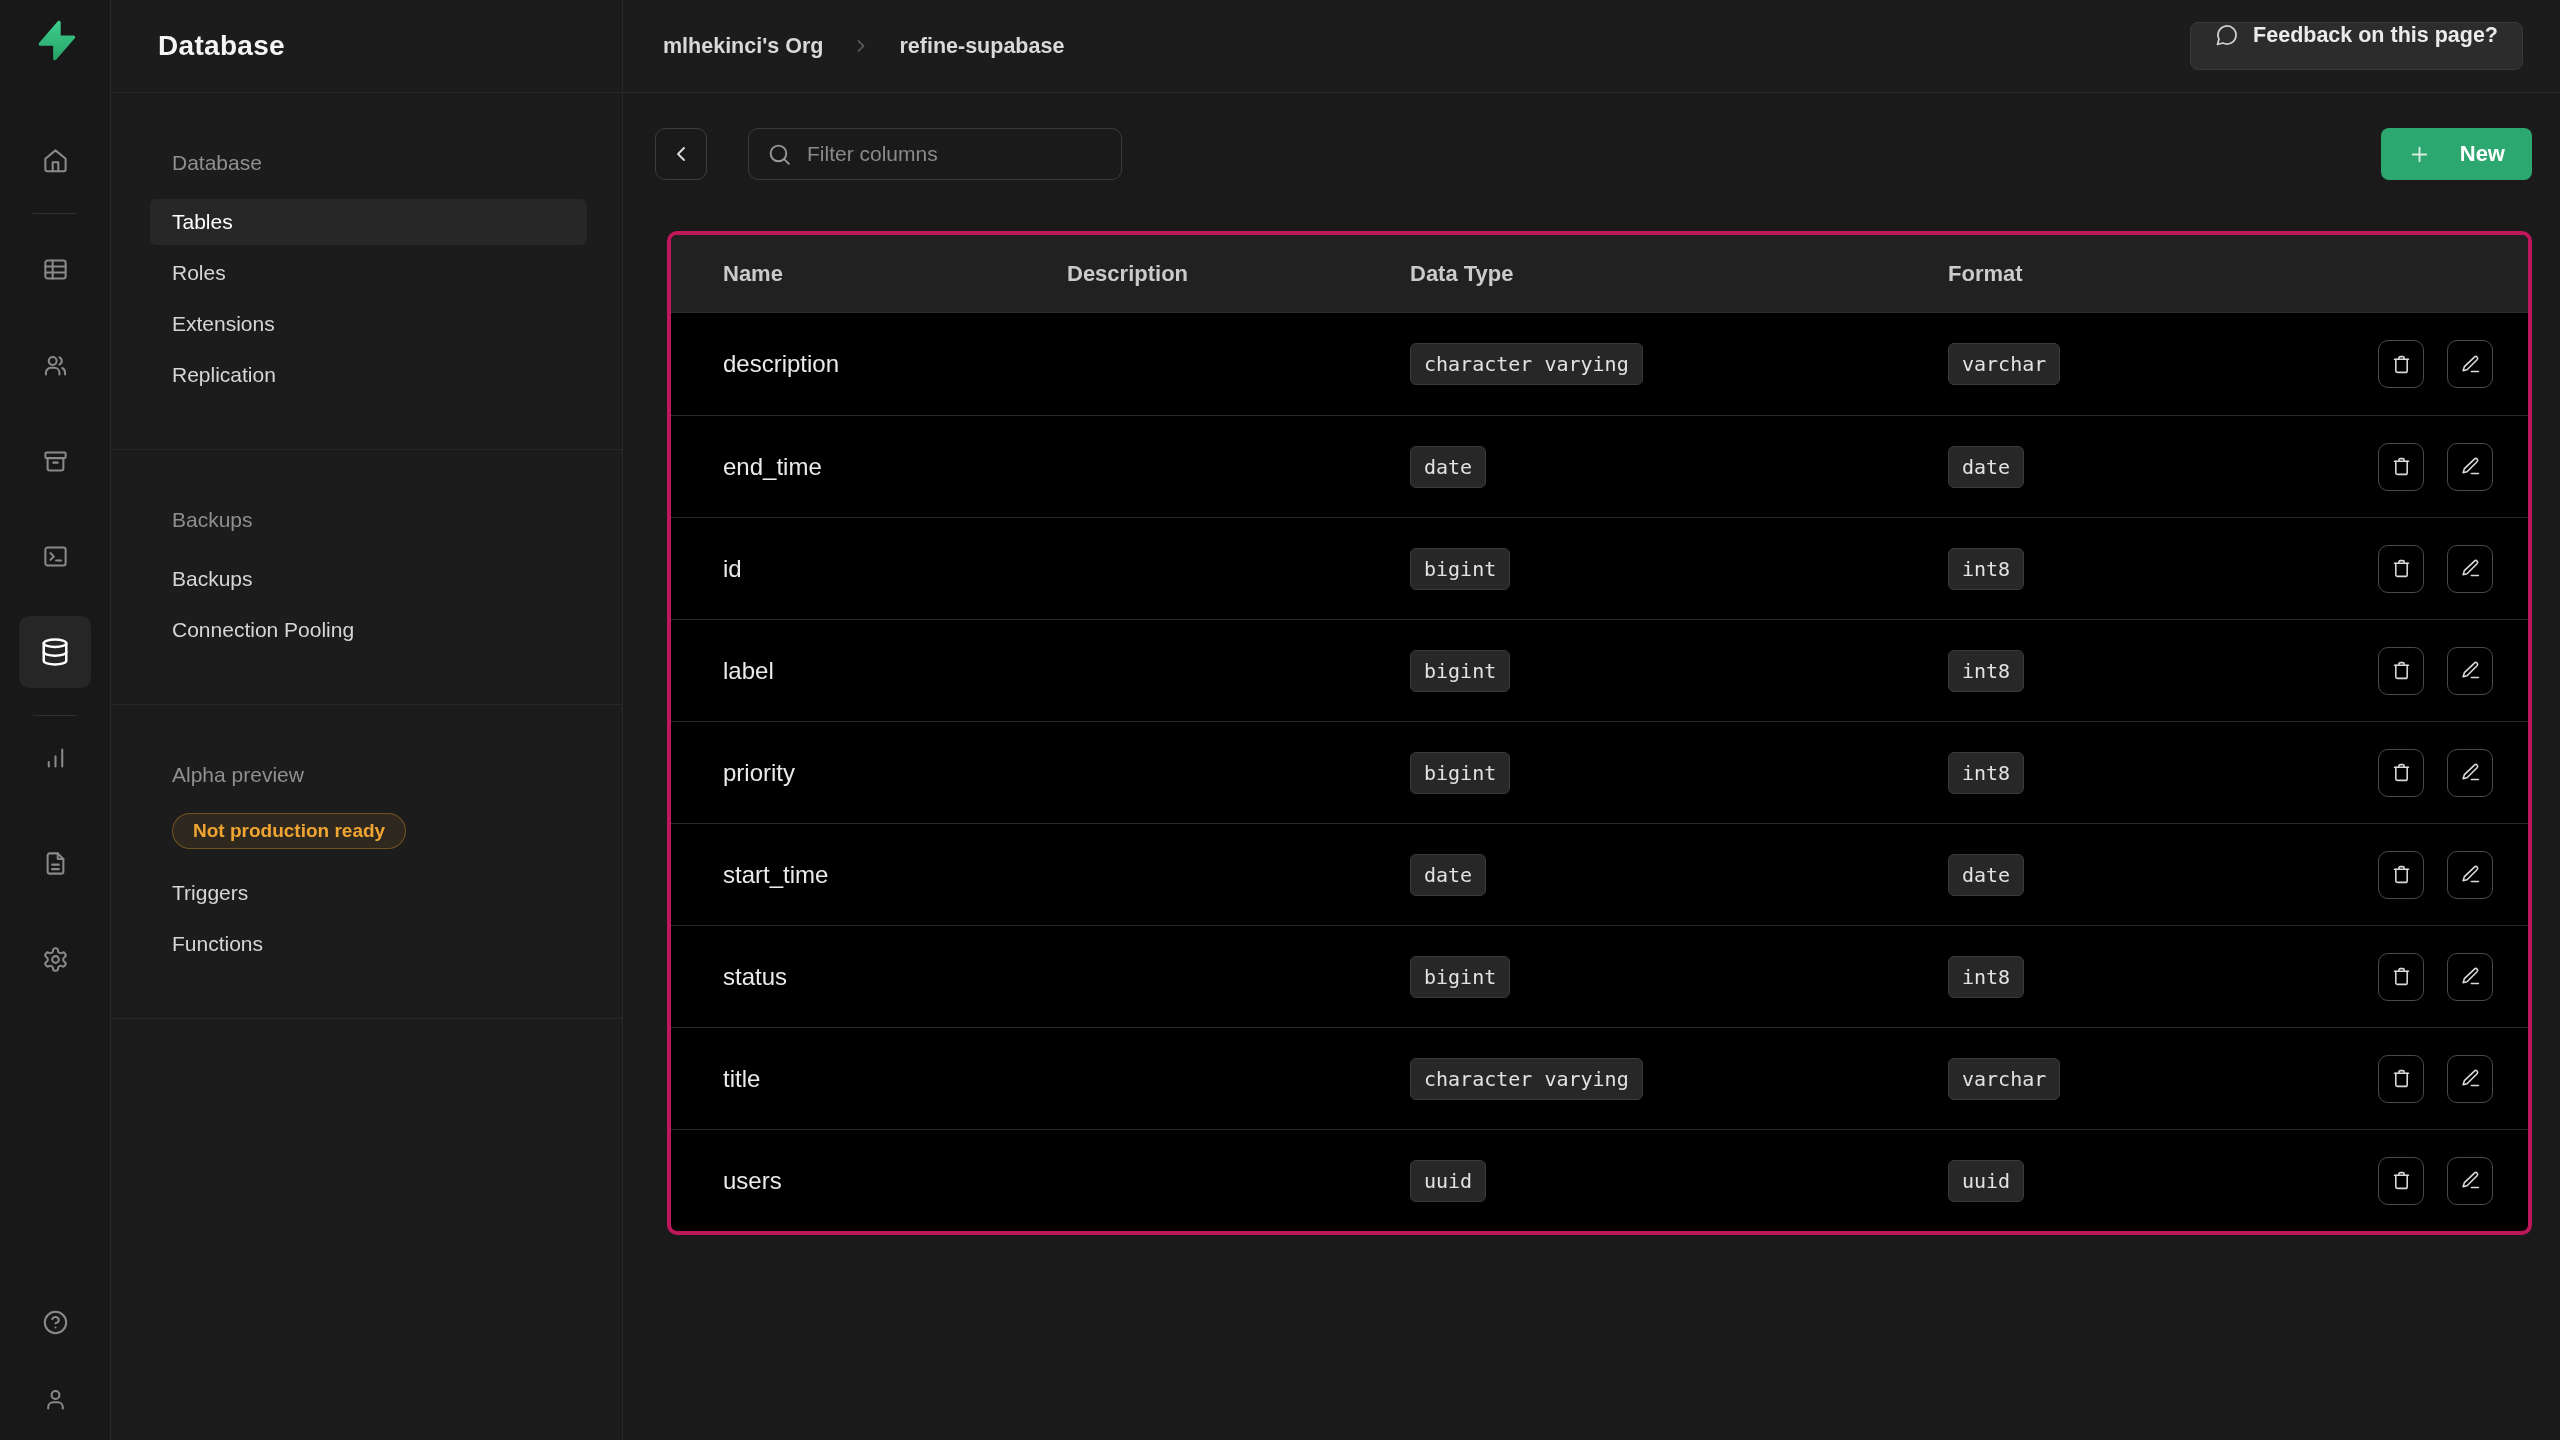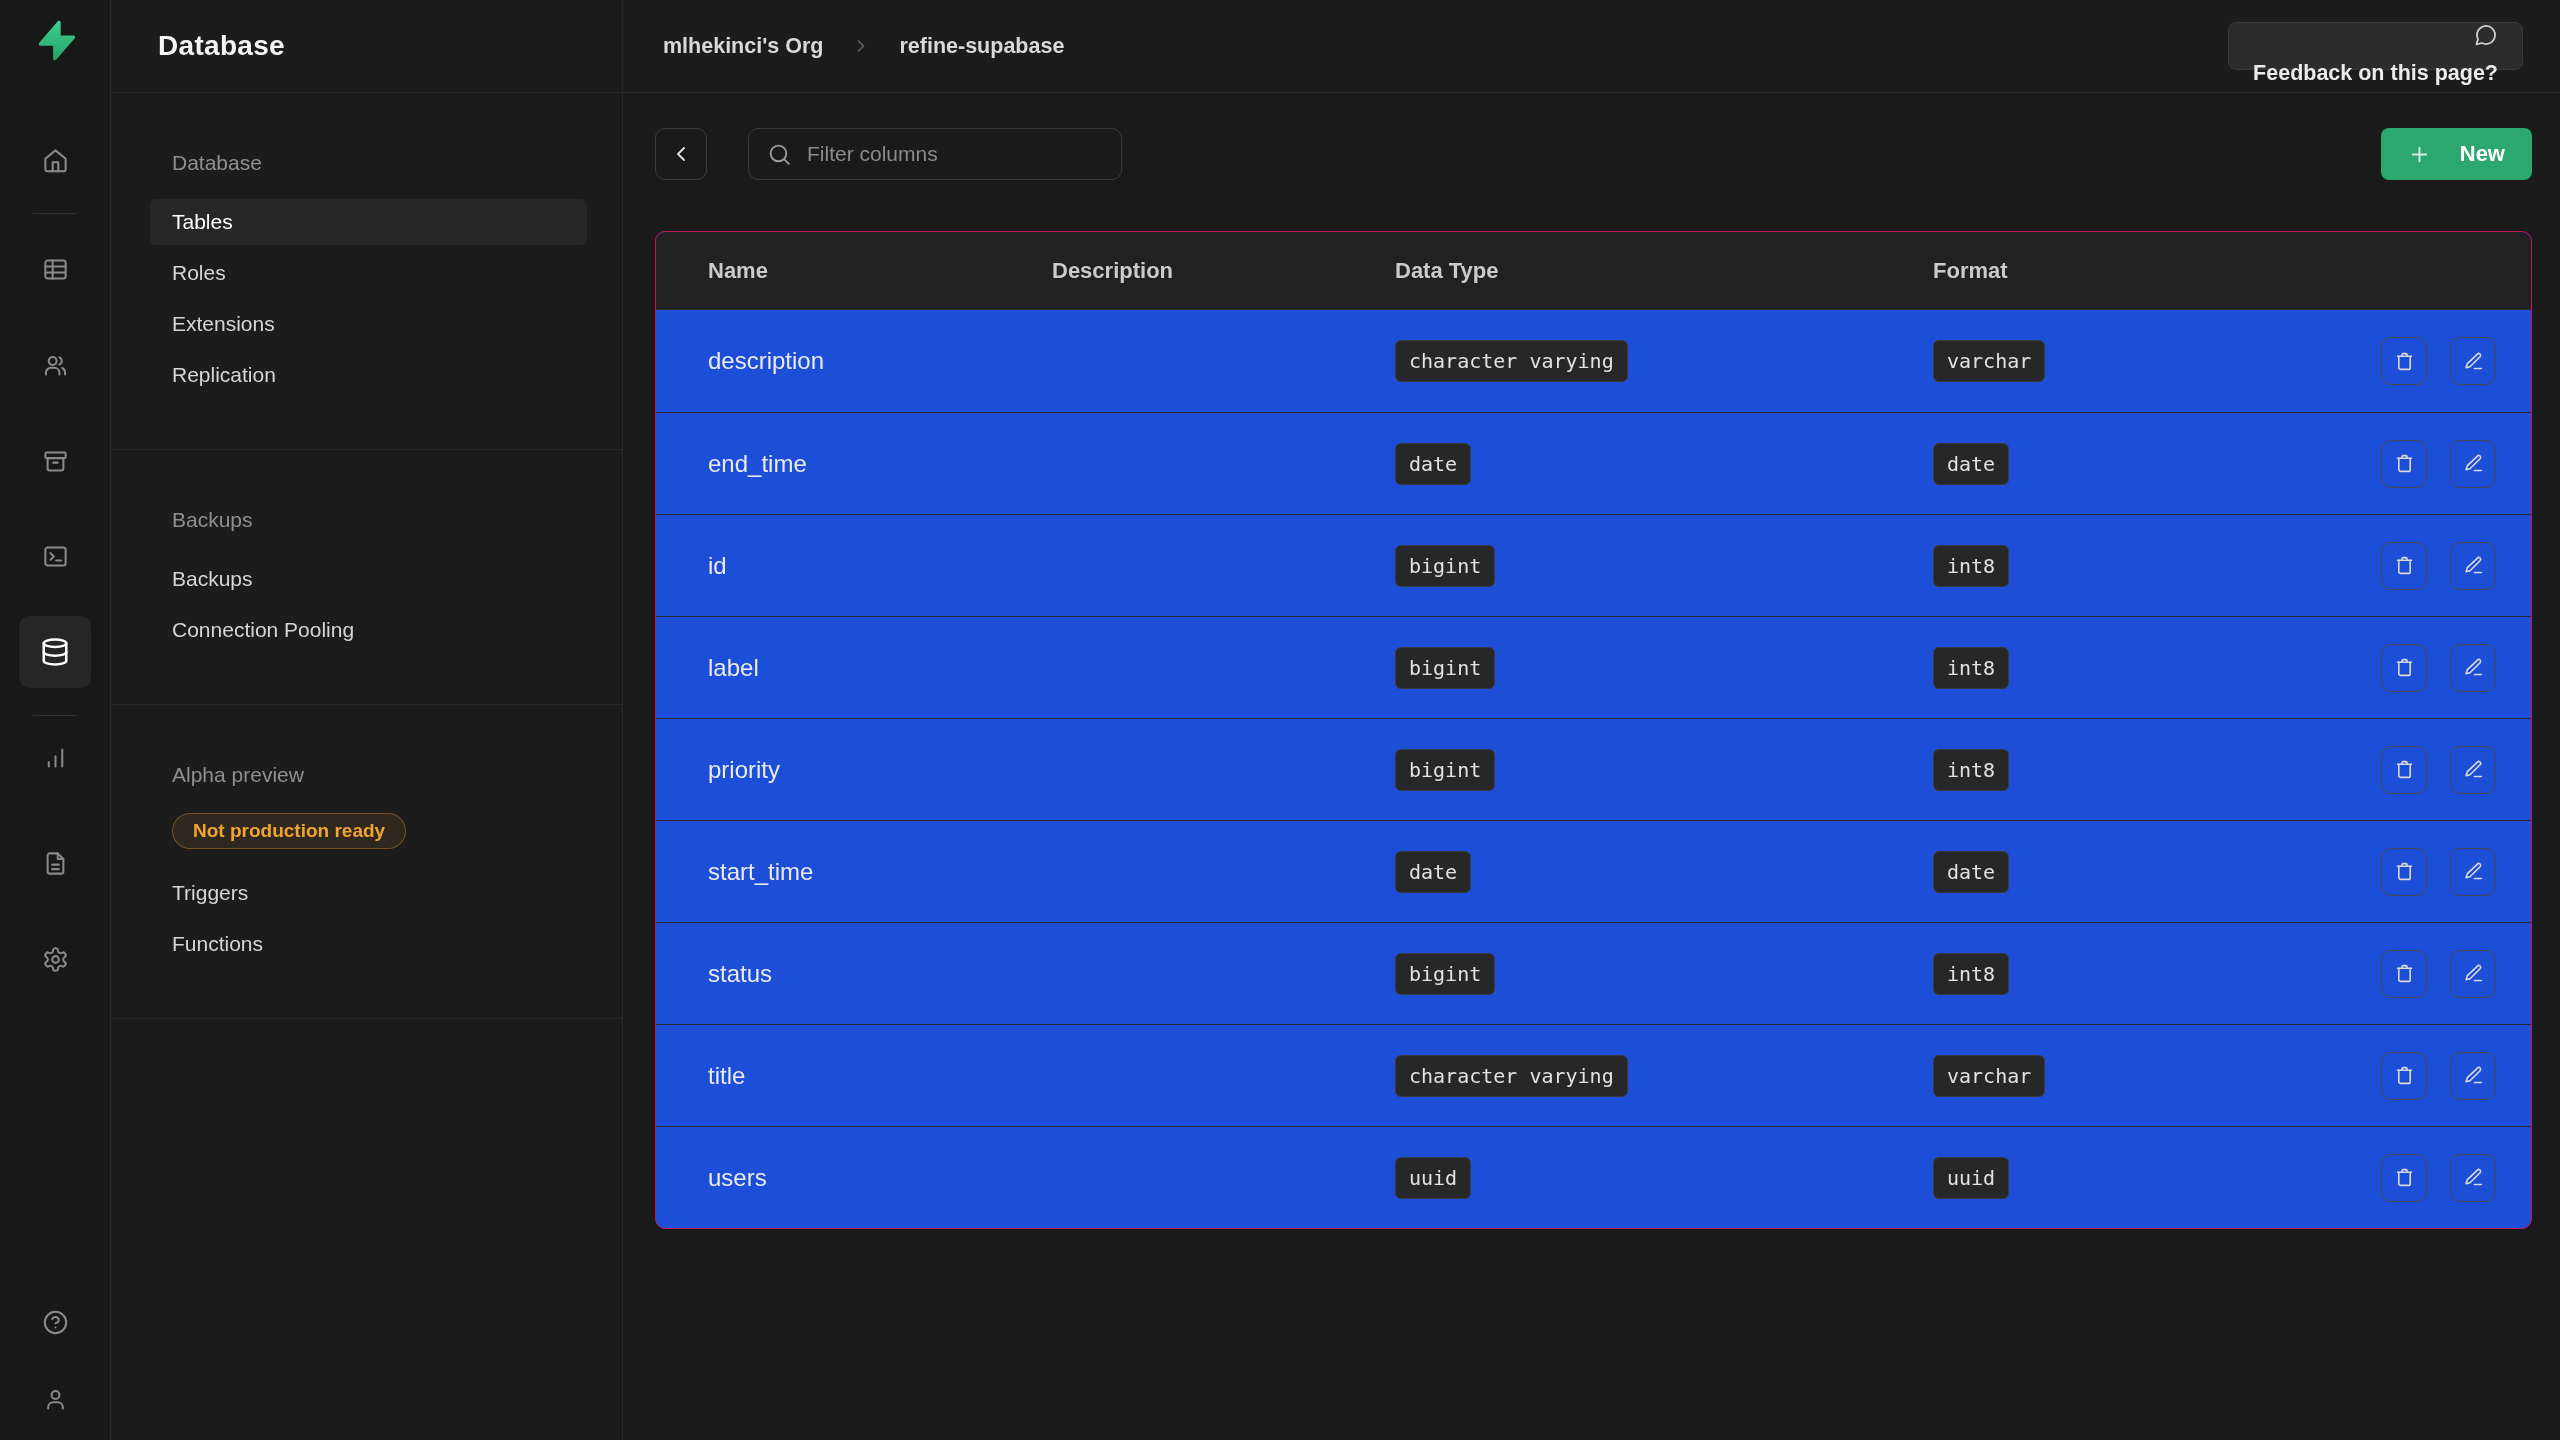--- a/index.html
+++ b/index.html
@@ -63,26 +63,25 @@
   .main { flex:1; display:flex; flex-direction:column; height:100%; }
   .main-header {
     height:93px; flex:0 0 93px; border-bottom:1px solid #282828; background:#1c1c1c;
     display:flex; align-items:center; padding:0 37px 0 40px;
   }
   .breadcrumb { display:flex; align-items:center; gap:28px; font-size:21.5px; }
   .crumb { color:#d9d9d9; font-weight:600; cursor:pointer; }
   .crumb-chevron { color:#606060; }
   .crumb-chevron svg { width:20px; height:20px; }
   .feedback-btn {
-    margin-left:auto; display:flex; align-items:flex-end; gap:14px;
+    margin-left:auto; display:flex; align-items:flex-start; gap:14px;
     background:#2c2c2c; border:1px solid #393939; border-radius:8px;
     color:#ebebeb; font-size:21.5px; font-weight:600;
     padding:0 24px; height:48px; cursor:pointer;
     font-family:"Liberation Sans", sans-serif;
-    flex-direction:column;
   }
   .feedback-btn svg { width:24px; height:24px; color:#d0d0d0; }
 
   .content { flex:1; padding:35px 28px 0 32px; }
 
   .toolbar { display:flex; align-items:center; height:52px; margin-bottom:51px; }
   .back-btn {
     width:52px; height:52px; border-radius:10px; border:1px solid #3d3d3d;
     background:transparent; color:#e0e0e0; display:grid; place-items:center; cursor:pointer;
   }
@@ -100,21 +99,21 @@
   .new-btn {
     margin-left:auto; height:52px; padding:0 27px; border:none; border-radius:8px;
     background:#2ca76f; color:#ffffff; font-size:22px; font-weight:700;
     display:flex; align-items:center; gap:29px; cursor:pointer;
     font-family:"Liberation Sans", sans-serif;
   }
   .new-btn svg { width:23px; height:23px; color:rgba(255,255,255,.8); }
 
   
   .table {
-    border:1px solid #be185d; border-radius:10px; overflow:hidden; background:#1d4ed8;
+    border:4px solid #be185d; border-radius:10px; overflow:hidden; background:#000000;margin-left:12px;
   }
   .thead {
     height:78px; background:#212121; border-bottom:1px solid #2e2e2e;
     display:grid; grid-template-columns:344px 343px 538px 1fr 150px;
     padding-left:52px; align-items:center;
     font-size:22px; font-weight:700; color:#cbcbcb;
   }
   .trow {
     height:102px; display:grid; grid-template-columns:344px 343px 538px 1fr 150px;
     padding-left:52px; align-items:center;

